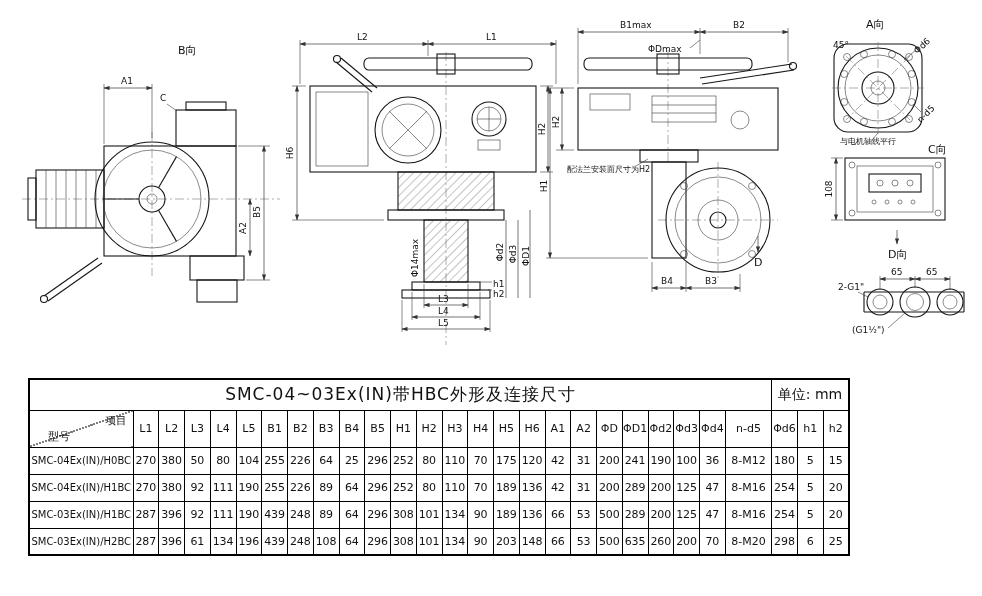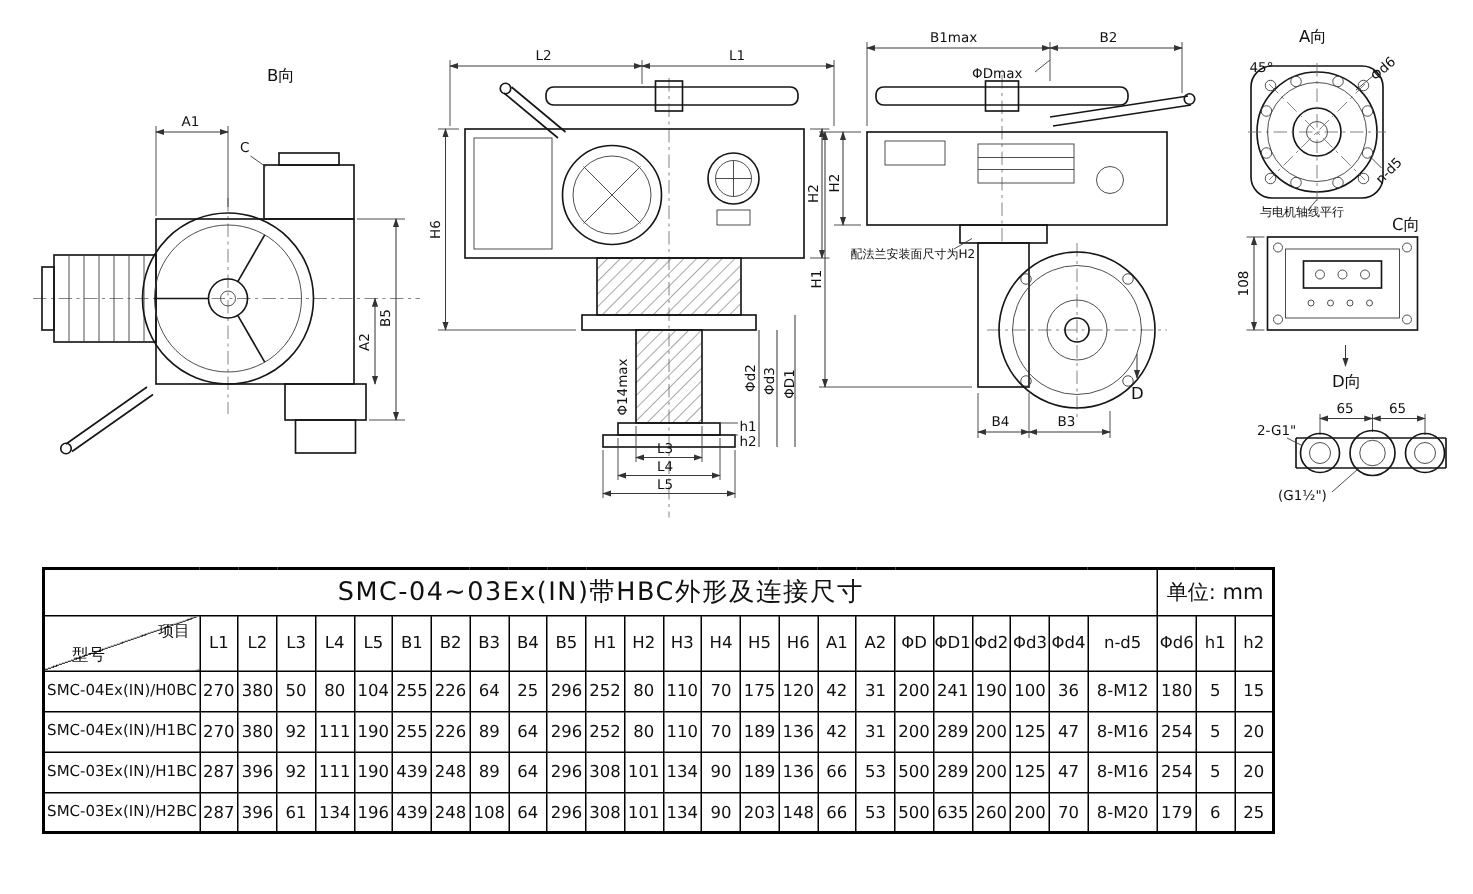--- a/index.html
+++ b/index.html
@@ -485,20 +485,20 @@
           <td>203</td>
           <td>148</td>
           <td>66</td>
           <td>53</td>
           <td>500</td>
           <td>635</td>
           <td>260</td>
           <td>200</td>
           <td>70</td>
           <td>8-M20</td>
-          <td>179</td>
+          <td>298</td>
           <td>6</td>
           <td>25</td>
         </tr>
       </tbody>
 </table>
 
 </div>
 
 </body></html>

